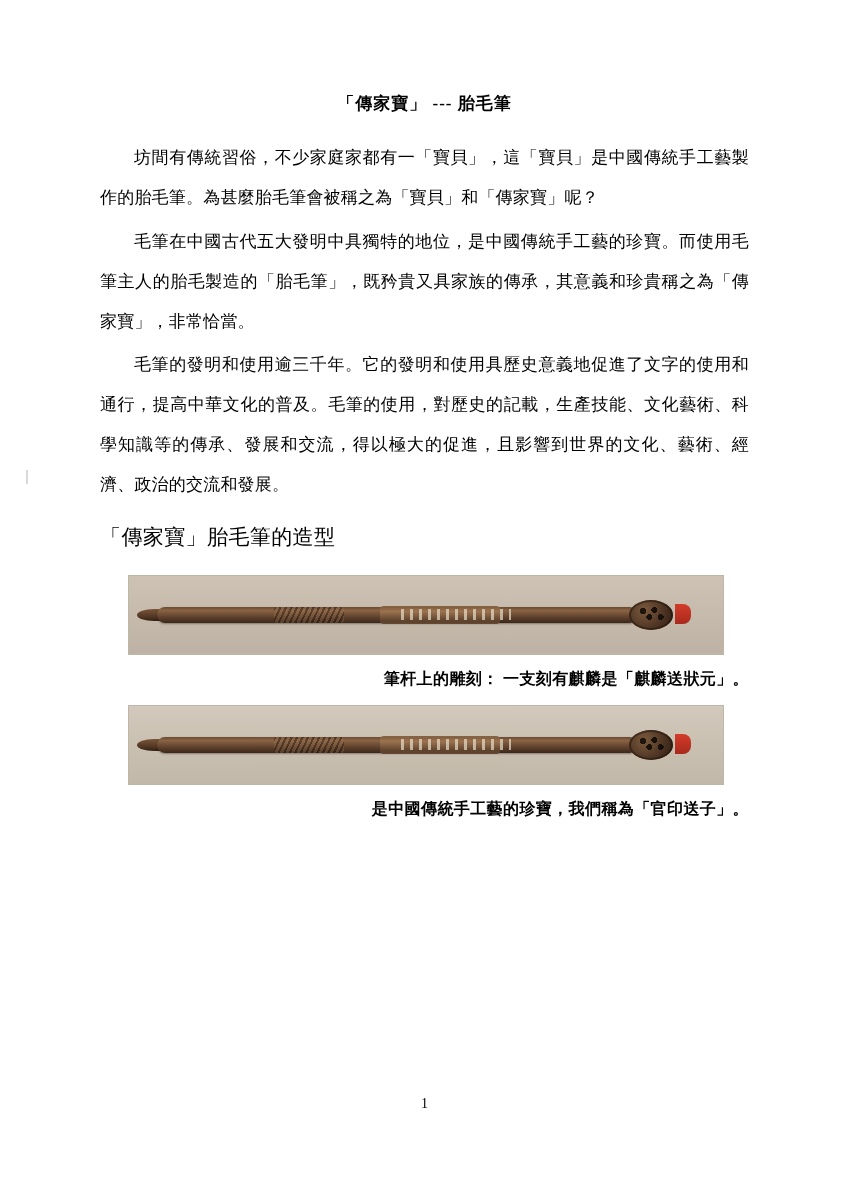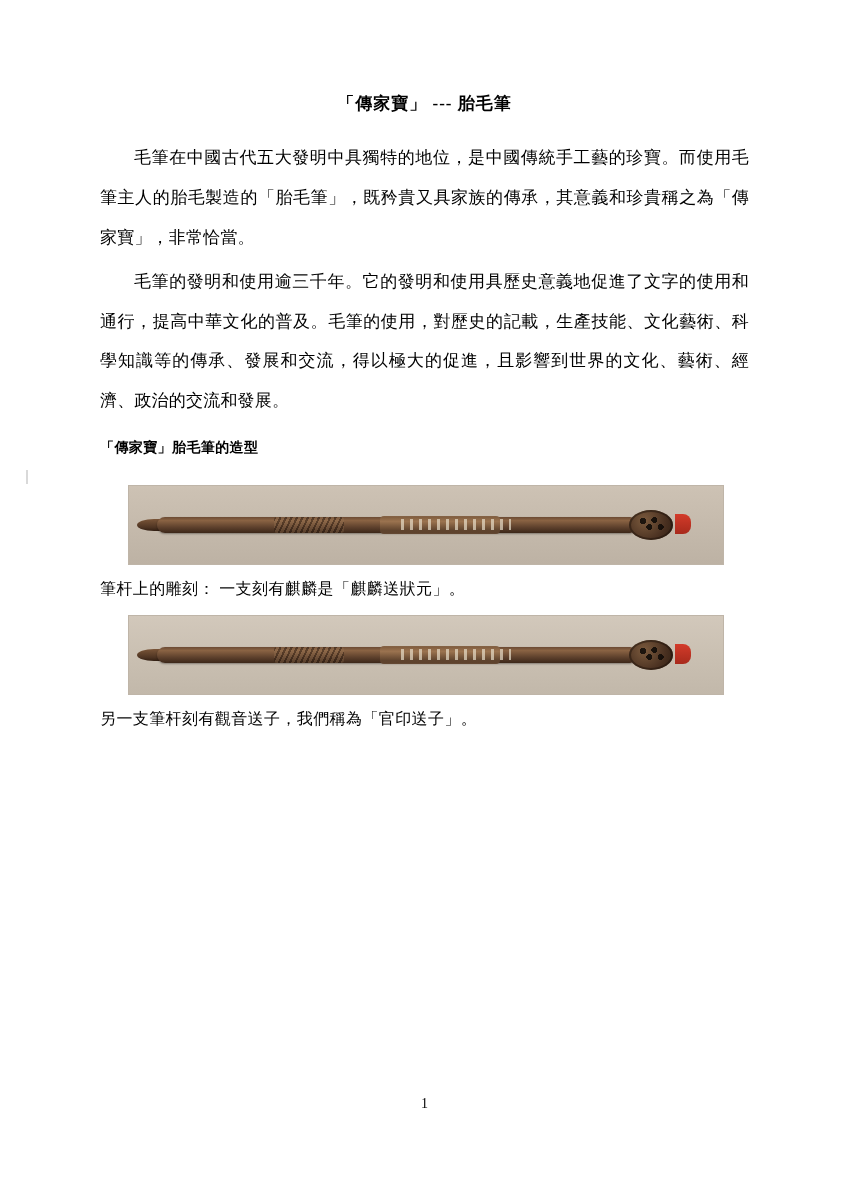--- a/index.html
+++ b/index.html
@@ -33,32 +33,33 @@
   p.body-par {
     font-size: 17px;
     line-height: 2.35;
     margin: 0 0 4px 0;
     text-align: justify;
     text-justify: inter-ideograph;
     text-indent: 2em;
     letter-spacing: 0.2px;
   }
   h2.sub-head {
-    font-size: 14px;
-    font-weight: bold;
-    margin: 14px 0 24px 0;
+    font-size: 21px;
+    font-weight: normal;
+    margin: 14px 0 18px 0;
     line-height: 1.8;
     letter-spacing: 0.4px;
   }
   .caption {
     font-size: 16px;
-    font-weight: normal;
+    font-weight: bold;
     line-height: 2.0;
     margin: 8px 0 10px 0;
     letter-spacing: 0.4px;
+    text-align: right;
   }
   .figure {
     width: 596px;
     height: 80px;
     margin: 4px 0 2px 28px;
     position: relative;
     overflow: hidden;
     background: linear-gradient(180deg, #cdc2b4 0%, #c6bbad 45%, #bdb2a4 100%);
     border: 1px solid #bfb5a8;
     box-sizing: border-box;
@@ -170,20 +171,21 @@
 </style>
 </head>
 <body>
 
 <div class="page">
 
   <div class="side-mark"></div>
 
   <h1 class="doc-title">「傳家寶」 --- 胎毛筆</h1>
 
+  <p class="body-par">坊間有傳統習俗，不少家庭家都有一「寶貝」，這「寶貝」是中國傳統手工藝製作的胎毛筆。為甚麼胎毛筆會被稱之為「寶貝」和「傳家寶」呢？</p>
   <p class="body-par">毛筆在中國古代五大發明中具獨特的地位，是中國傳統手工藝的珍寶。而使用毛筆主人的胎毛製造的「胎毛筆」，既矜貴又具家族的傳承，其意義和珍貴稱之為「傳家寶」，非常恰當。</p>
   <p class="body-par">毛筆的發明和使用逾三千年。它的發明和使用具歷史意義地促進了文字的使用和通行，提高中華文化的普及。毛筆的使用，對歷史的記載，生產技能、文化藝術、科學知識等的傳承、發展和交流，得以極大的促進，且影響到世界的文化、藝術、經濟、政治的交流和發展。</p>
 
   <h2 class="sub-head">「傳家寶」胎毛筆的造型</h2>
 
   <div class="figure fig1">
     <div class="brush">
       <div class="tip"></div>
       <div class="shaft"></div>
       <div class="carve"></div>
@@ -201,17 +203,17 @@
       <div class="tip"></div>
       <div class="shaft"></div>
       <div class="carve"></div>
       <div class="mid-band"></div>
       <div class="inscription"></div>
       <div class="cage"></div>
       <div class="tassel"></div>
     </div>
   </div>
 
-  <div class="caption">另一支筆杆刻有觀音送子，我們稱為「官印送子」。</div>
+  <div class="caption">是中國傳統手工藝的珍寶，我們稱為「官印送子」。</div>
 
 
   <div class="page-number">1</div>
 </div>
 
 </body></html>

